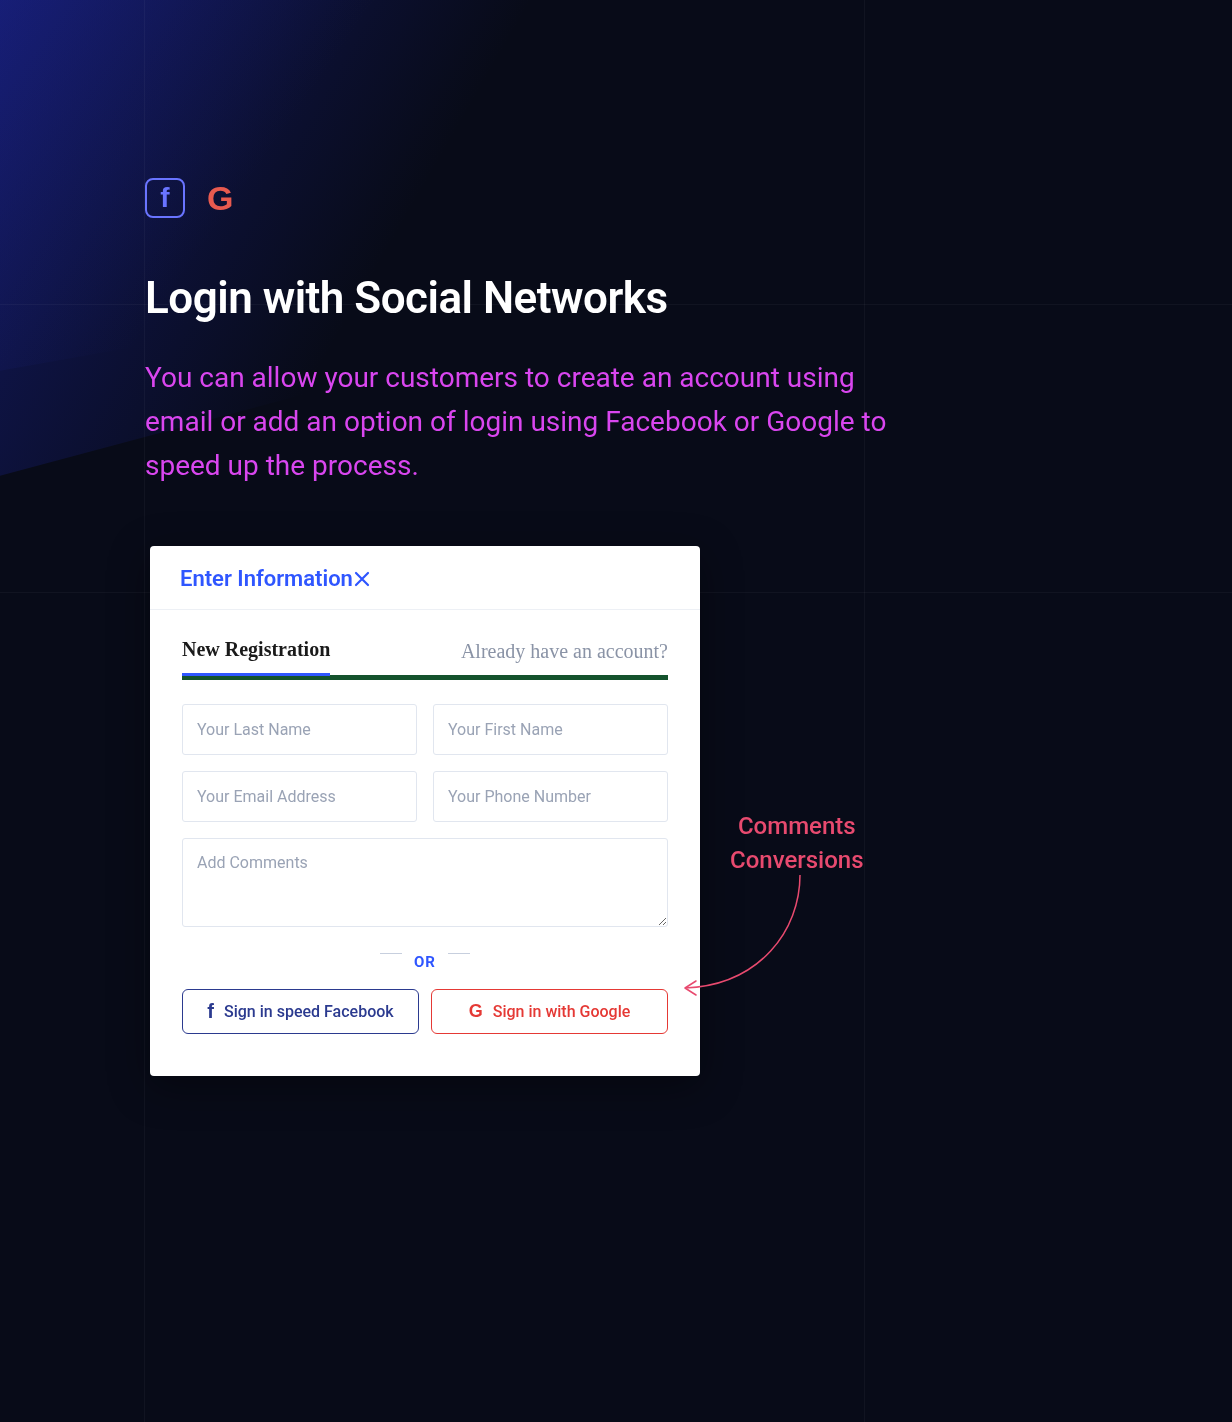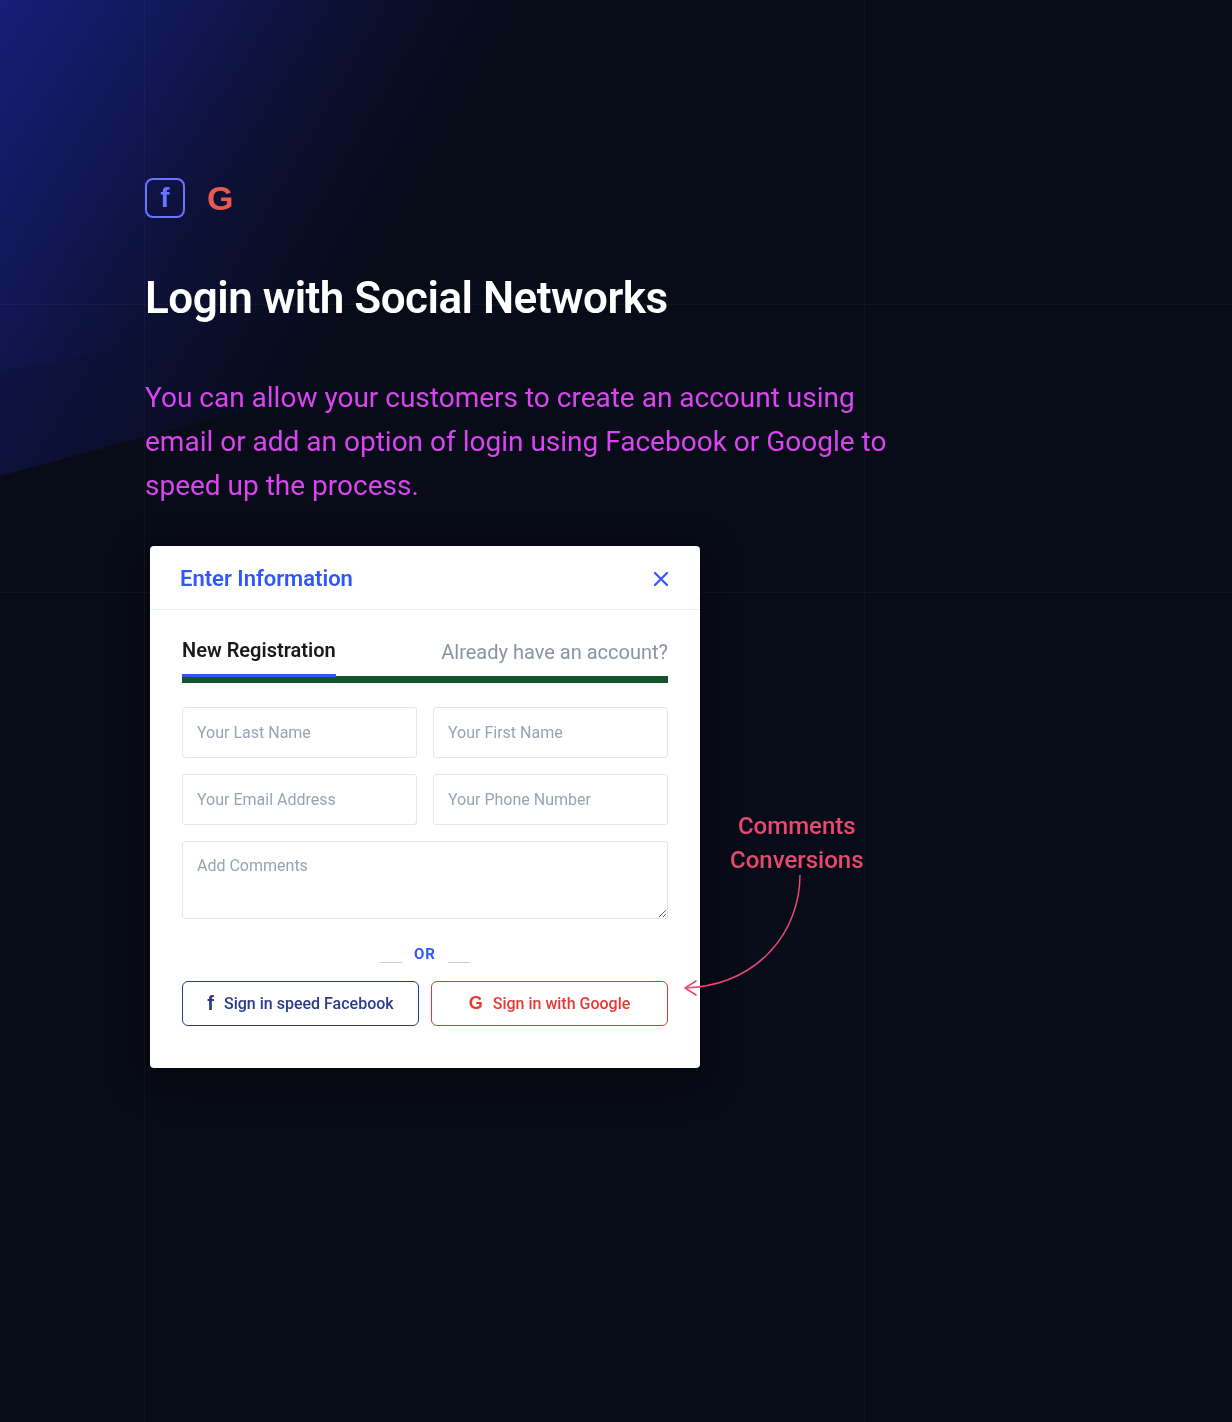--- a/index.html
+++ b/index.html
@@ -55,52 +55,53 @@
       color: #e85a4f;
       font-family: Arial, sans-serif;
       letter-spacing: -1px;
     }
 
     .page-title {
       color: #ffffff;
       font-size: 44px;
       font-weight: 600;
       letter-spacing: -0.5px;
-      margin-bottom: 52px;
+      margin-bottom: 32px;
     }
     .page-desc {
       color: #d946ef;
       font-size: 28px;
       line-height: 1.58;
       max-width: 760px;
       font-weight: 400;
     }
 
     .modal {
       position: absolute;
       top: 546px;
       left: 150px;
       width: 550px;
       background: #ffffff;
       border-radius: 4px;
       box-shadow: 0 10px 40px rgba(0,0,0,0.4);
     }
     .modal-header {
-      display: flex; align-items: center; justify-content: space-between;
+      display: flex; align-items: center; 
       padding: 20px 30px 18px 30px;
       border-bottom: 1px solid #edf0f5;
     }
     .modal-title { color: #2f56ff; font-size: 22px; font-weight: 600; }
     .modal-close { color: #2f56ff; cursor: pointer; display: flex; align-items: center; }
 
     .modal-body { padding: 28px 32px 42px 32px; }
     .tabs {
       display: flex; justify-content: space-between; align-items: flex-end;
-      border-bottom: 7px solid #14532d;
+      border-bottom: 5px solid #14532d;
       margin-bottom: 24px;
+      font-family: Liberation Serif, serif;
     }
     .tab-active {
       color: #1a1a1a; font-size: 20px; font-weight: 600;
       padding-bottom: 12px;
       border-bottom: 3px solid #2f56ff;
       margin-bottom: -1px;
       cursor: pointer;
     }
     .tab-link {
       color: #8a93a6; font-size: 20px; font-weight: 400;
@@ -121,25 +122,25 @@
     .input::placeholder { color: #9aa3b5; }
     .textarea {
       width: 100%;
       border: 1px solid #e1e6ef;
       border-radius: 3px;
       padding: 14px;
       font-size: 16px;
       color: #333;
       outline: none;
       resize: vertical;
-      height: 78px;
+      height: 89px;
       font-family: inherit;
     }
     .textarea::placeholder { color: #9aa3b5; }
-    .divider { display: flex; align-items: flex-end; justify-content: center; gap: 12px; margin: 22px 0 18px; }
+    .divider { display: flex; align-items: flex-start; justify-content: center; gap: 12px; margin: 22px 0 18px; }
     .div-line { width: 22px; height: 1px; background: #c7cfde; }
     .div-text { color: #2f56ff; font-weight: 700; font-size: 15px; letter-spacing: 1px; }
     .social-row { display: flex; gap: 12px; }
     .social-btn {
       flex: 1;
       border-radius: 6px;
       padding: 10px 8px;
       background: #fff;
       display: flex; align-items: center; justify-content: center; gap: 10px;
       cursor: pointer;

